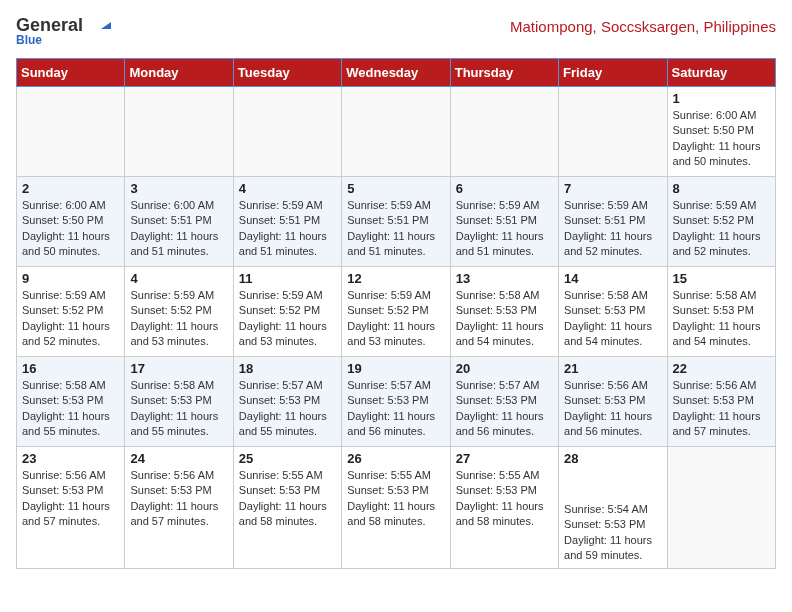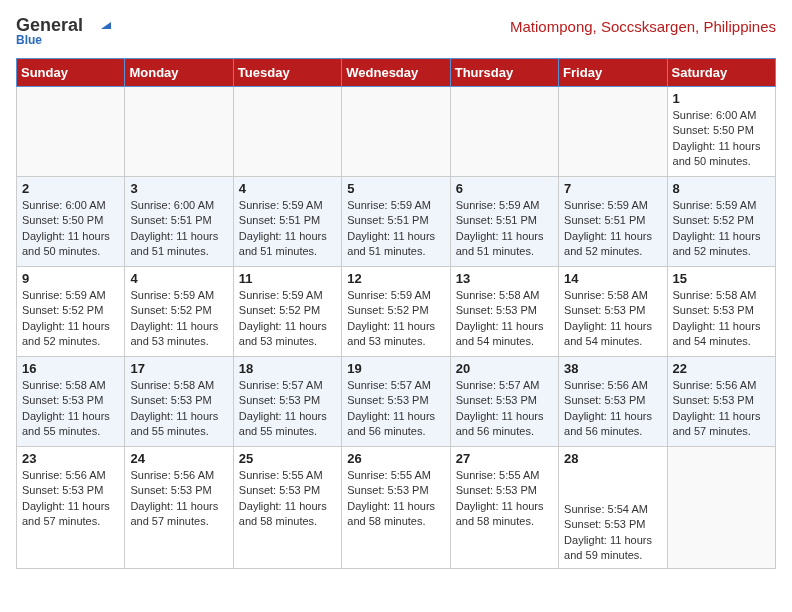--- a/index.html
+++ b/index.html
@@ -268,21 +268,21 @@
 and 56 minutes.</div>
         </td>
         <td class="row-alt">
           <span class="day-number">20</span>
           <div class="day-info" style="white-space: pre-line;">Sunrise: 5:57 AM
 Sunset: 5:53 PM
 Daylight: 11 hours
 and 56 minutes.</div>
         </td>
         <td class="row-alt">
-          <span class="day-number">38</span>
+          <span class="day-number">21</span>
           <div class="day-info" style="white-space: pre-line;">Sunrise: 5:56 AM
 Sunset: 5:53 PM
 Daylight: 11 hours
 and 56 minutes.</div>
         </td>
         <td class="row-alt">
           <span class="day-number">22</span>
           <div class="day-info" style="white-space: pre-line;">Sunrise: 5:56 AM
 Sunset: 5:53 PM
 Daylight: 11 hours

